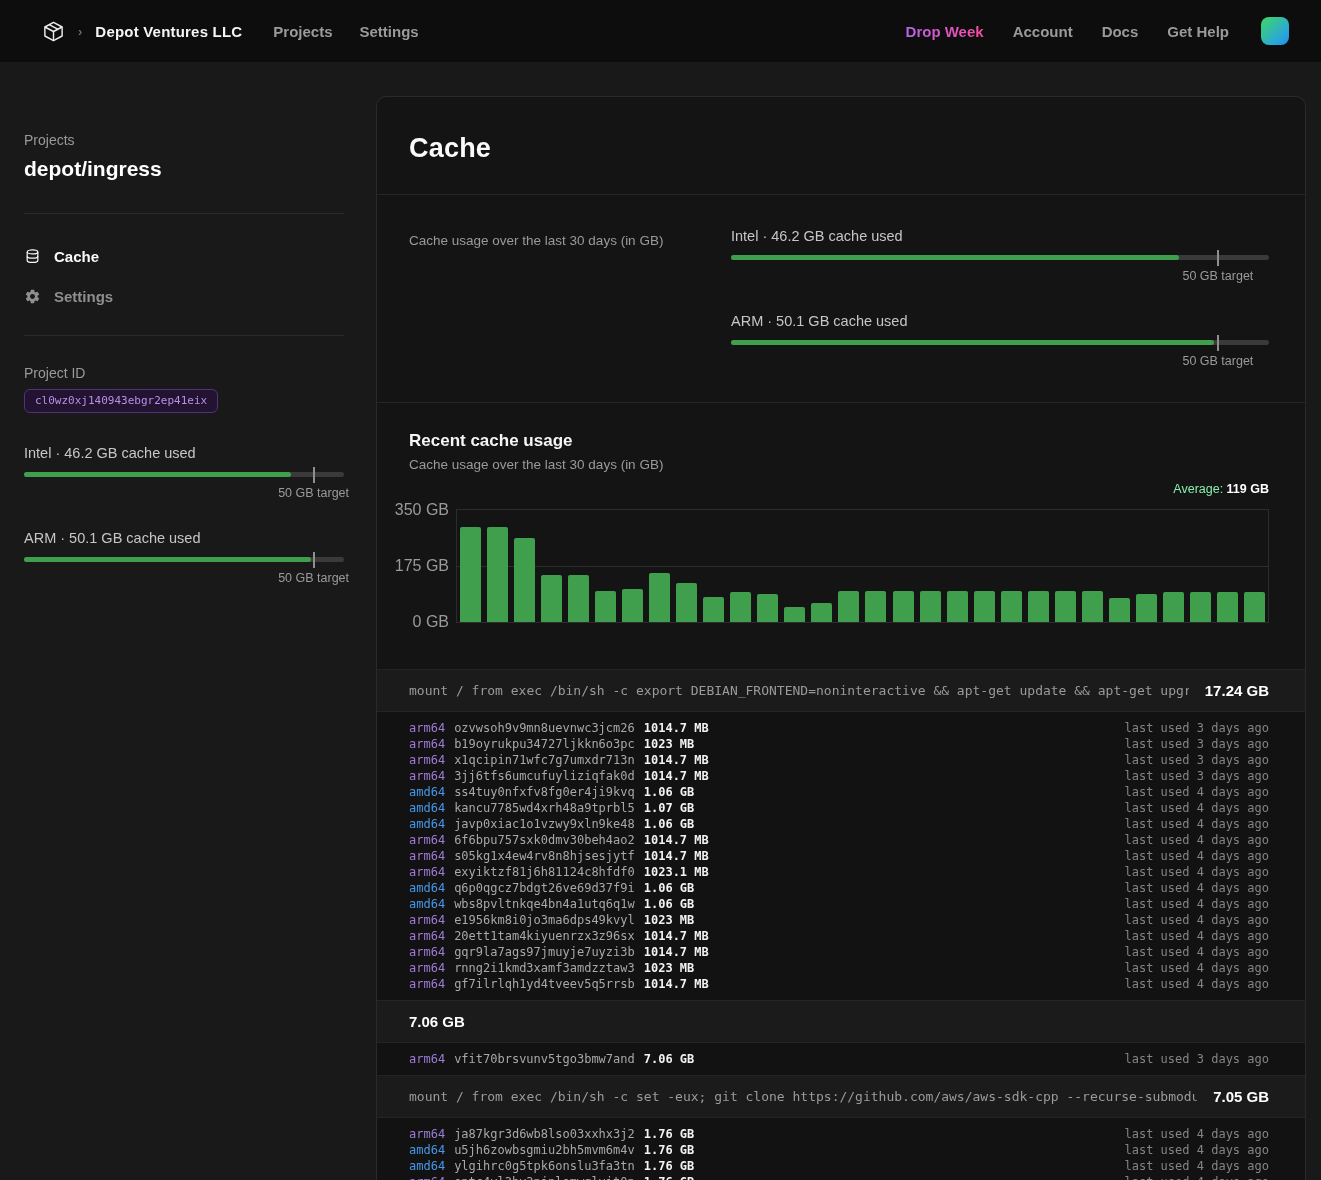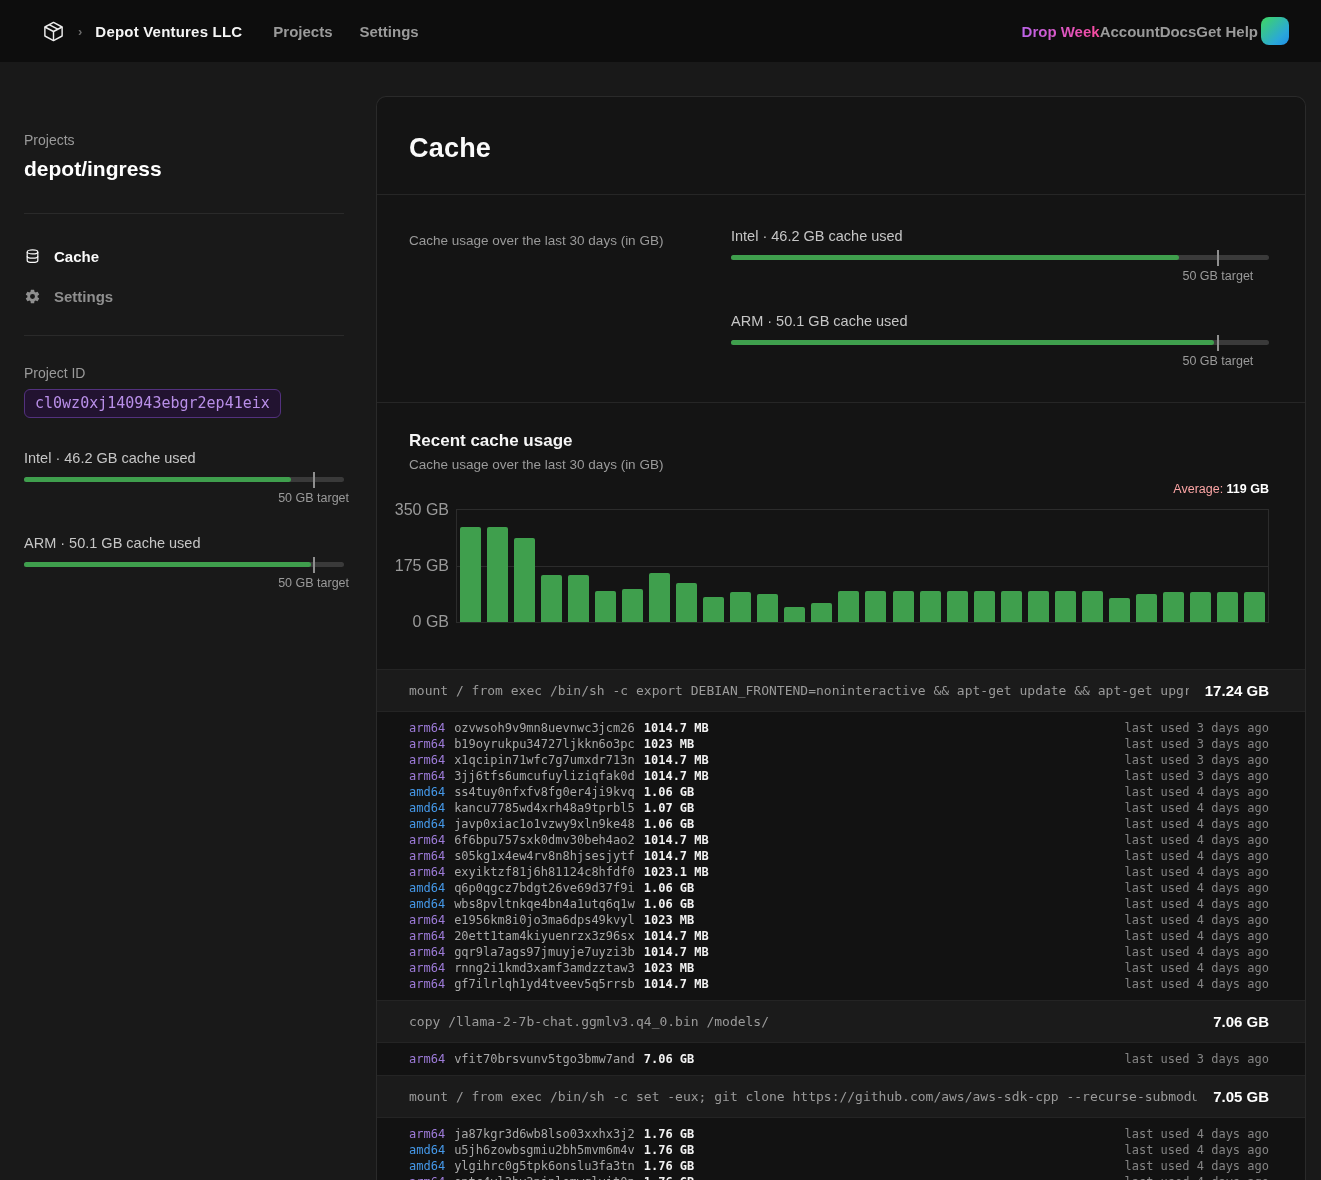--- a/index.html
+++ b/index.html
@@ -11,21 +11,21 @@
     -webkit-font-smoothing:antialiased;
   }
   
   .topnav { height:62px; background:#0d0d0d; display:flex; align-items:center; padding:0 32px 0 42px; }
   .brand { display:flex; align-items:center; gap:13px; }
   .logo-icon { width:23px; height:23px; display:flex; align-items:center; color:#ededed; cursor:pointer; }
   .crumb-chevron { color:#6b6b6b; font-size:13px; font-weight:700; }
   .org-name { color:#f5f5f5; font-size:15px; font-weight:700; letter-spacing:.2px; cursor:pointer; }
   .topnav-links { display:flex; gap:27px; margin-left:31px; }
   .topnav a, .nav-link { color:#9a9a9a; font-size:15px; font-weight:600; text-decoration:none; cursor:pointer; }
-  .topnav-right { margin-left:auto; display:flex; align-items:center; }
+  .topnav-right { margin-left:auto; display:flex; gap:29px; align-items:center; }
   .dropweek {
     background:linear-gradient(90deg,#bb63e8 0%,#fa4b9f 100%);
     -webkit-background-clip:text; background-clip:text; color:transparent;
     font-size:15px; font-weight:700; cursor:pointer;
   }
   .avatar { width:28px; height:28px; border-radius:8px; margin-left:3px;
     background:linear-gradient(135deg,#3ed469 5%,#2aa8d8 70%,#1f8fe8 100%); cursor:pointer; }
 
   
   .layout { display:flex; align-items:flex-start; }
@@ -42,21 +42,21 @@
   .sb-divider { border-top:1px solid #2a2a2a; margin-top:32px; }
   .sb-nav { padding:22px 0 0 0; }
   .sb-nav-item { display:flex; align-items:center; gap:13px; height:40px; color:#8f8f8f;
     font-size:15px; font-weight:600; cursor:pointer; }
   .sb-nav-item.active { color:#fafafa; }
   .sb-nav-item .icon { width:17px; height:17px; display:flex; }
   .sb-nav + .sb-divider { margin-top:19px; }
   .sb-pid-label { font-size:14px; color:#9a9a9a; margin-top:29px; }
   .pid-badge {
     display:inline-block; margin-top:8px; padding:4px 10px 5px;
-    font-family:"DejaVu Sans Mono", monospace; font-size:15px; color:#b98fe8;
+    font-family:"DejaVu Sans Mono", monospace; font-size:11px; color:#b98fe8;
     background:#221330; border:1px solid #53317e; border-radius:6px; cursor:pointer;
   }
   .sidebar .usage-container { margin-top:32px; }
 
   
   .usage-block + .usage-block { margin-top:26px; }
   .usage-label { font-size:14.5px; color:#c6c6c6; margin-bottom:11px; }
   .usage-track { position:relative; height:5px; border-radius:3px; background:#3a3a3a; }
   .usage-fill { position:absolute; left:0; top:0; bottom:0; border-radius:3px; background:#3f9f4d; }
   .usage-tick { position:absolute; top:-5px; width:2px; height:16px; background:#8f8f8f; }
@@ -69,21 +69,21 @@
   .section { border-top:1px solid #262626; }
   .sec-title { font-size:17px; font-weight:700; color:#f5f5f5; }
   .sec-sub { font-size:13.5px; color:#9a9a9a; margin-top:6px; }
 
   .current-section { display:flex; padding:32px 36px 30px 32px; }
   .current-left { width:322px; flex-shrink:0; }
   .current-right { flex:1; padding-top:1px; }
 
   .recent-section { padding:28px 36px 4px 32px; }
   .average-row { text-align:right; font-size:12.5px; margin-top:10px; }
-  .average-label { color:#fca5a5; }
+  .average-label { color:#86efac; }
   .average-value { color:#ffffff; font-weight:700; }
   .chart-wrap { display:flex; margin-top:13px; margin-bottom:42px; height:114px; }
   .y-axis { width:47px; position:relative; flex-shrink:0; }
   .y-tick { position:absolute; right:7px; font-size:16px; color:#9a9a9a; white-space:nowrap; }
   .y-tick.t0 { top:0; transform:translateY(-45%); }
   .y-tick.t1 { top:50%; transform:translateY(-50%); }
   .y-tick.t2 { top:100%; transform:translateY(-55%); }
   .plot { flex:1; position:relative; border:1px solid #2c2c2c; }
   .gridline { position:absolute; top:50%; left:0; right:0; border-top:1px solid #2c2c2c; }
   .bars { position:absolute; left:0; right:0; top:0; bottom:0; display:flex; align-items:flex-end;
@@ -374,21 +374,20 @@
             <span class="row-last">last used 4 days ago</span>
           </div>
           <div class="cache-row">
             <span class="row-arch arch-arm64">arm64</span>
             <span class="row-hash">gf7ilrlqh1yd4tveev5q5rrsb</span>
             <span class="row-size">1014.7 MB</span>
             <span class="row-last">last used 4 days ago</span>
           </div>
         </div>
         <div class="group-header">
-          <span class="group-command">copy /llama-2-7b-chat.ggmlv3.q4_0.bin /models/</span>
           <span class="group-size">7.06 GB</span>
         </div>
         <div class="group-rows">
           <div class="cache-row">
             <span class="row-arch arch-arm64">arm64</span>
             <span class="row-hash">vfit70brsvunv5tgo3bmw7and</span>
             <span class="row-size">7.06 GB</span>
             <span class="row-last">last used 3 days ago</span>
           </div>
         </div>

